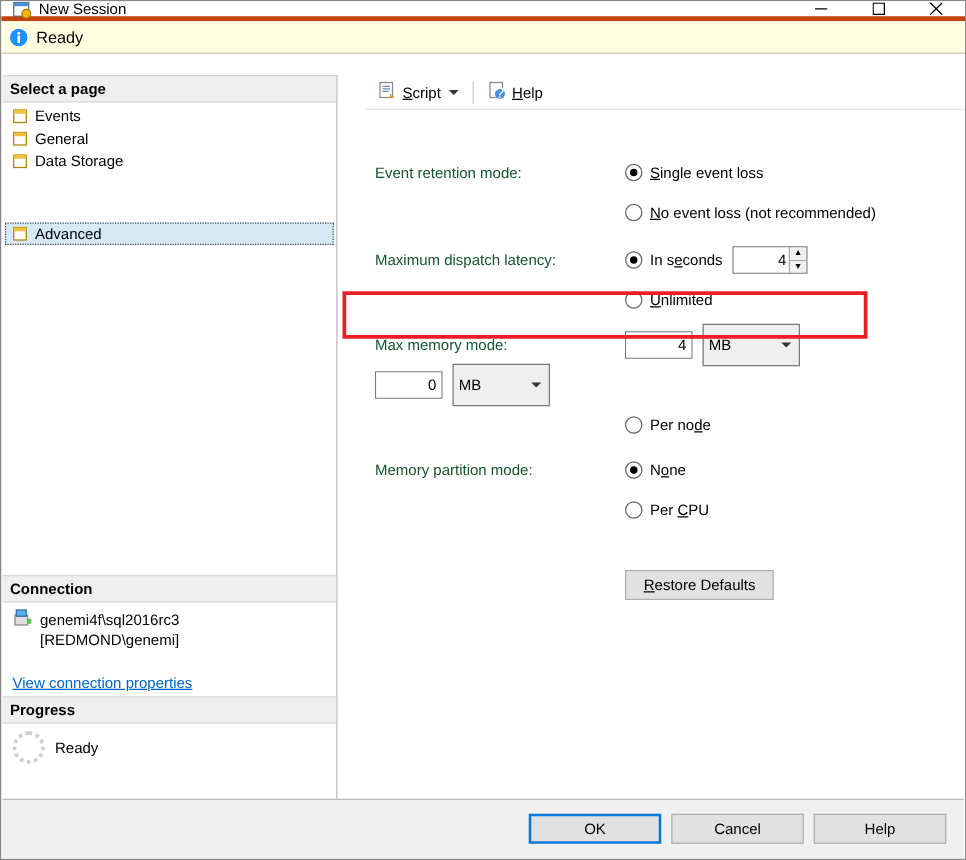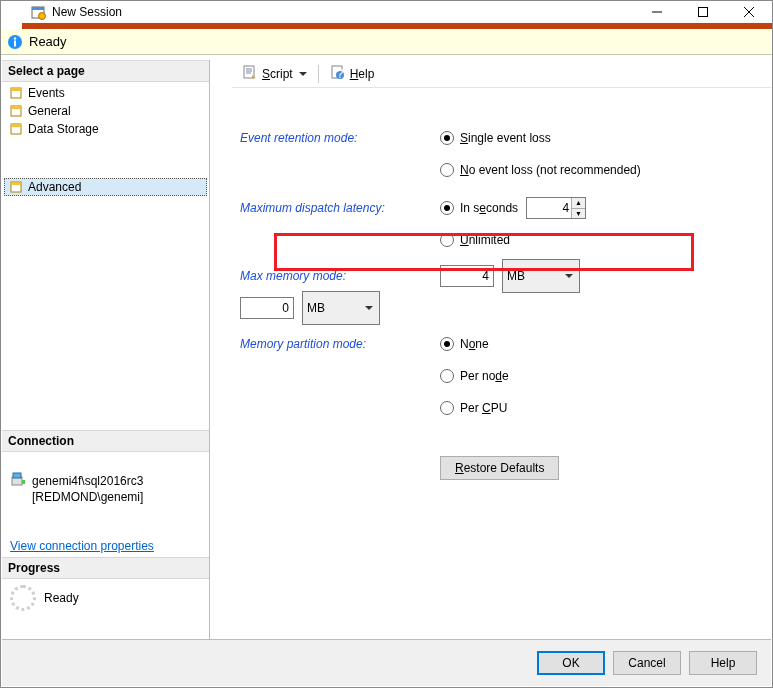--- a/index.html
+++ b/index.html
@@ -1,72 +1,72 @@
 <!DOCTYPE html>
 <html><head>
 <meta charset="utf-8">
 <style>
 * { box-sizing: border-box; margin: 0; padding: 0; font-family: "Segoe UI", Tahoma, sans-serif; font-size: 12px; }
 body { background: #fff; border: 1px solid #888; width: 773px; height: 688px; position: relative; overflow: hidden; }
 
-.titlebar { height: 28px; background: #fff; display: flex; align-items: center; padding-left: 8px; border-bottom: 6px solid #c2410c; margin-left: 21px; }
+.titlebar { height: 16px; background: #fff; display: flex; align-items: center; padding-left: 8px; border-bottom: 4px solid #c2410c; }
 .titlebar .app-icon svg { display: block; }
 .titlebar .title { margin-left: 6px; color: #000; font-size: 12px; flex: 1; }
 .titlebar .winbtns { display: flex; height: 100%; }
 .titlebar .winbtn { width: 46px; height: 100%; display: flex; align-items: center; justify-content: center; color: #222; }
 
 .statusbar { height: 26px; background: #FFFFE1; display: flex; align-items: center; padding-left: 6px; border-bottom: 1px solid #c8c8b0; }
 .statusbar .info-icon svg { display: block; }
 .statusbar .status-text { margin-left: 6px; color: #000; font-size: 13px; }
 
 .workspace { position: absolute; top: 59px; left: 1px; right: 1px; bottom: 48px; display: flex; }
-.left { width: 208px; border-right: 1px solid #bbb; display: flex; flex-direction: column; }
+.left { width: 268px; border-right: 1px solid #bbb; display: flex; flex-direction: column; }
 .right { flex: 1; position: relative; }
 
 .section-hdr { background: #EFEFEF; border-top: 1px solid #d8d8d8; border-bottom: 1px solid #d8d8d8; padding: 3px 6px; font-weight: bold; color: #000; }
 .page-list { padding: 2px 2px 6px 2px; }
 .page-item { display: flex; align-items: center; padding: 1px 4px; height: 18px; gap: 4px; color: #000; }
 .page-item .icon { width: 16px; display: flex; justify-content: center; }
 .page-item.selected { background: #d6e9f7; border: 1px dotted #555; padding: 0 3px; margin-top: 40px; }
-.conn-body { padding: 19px 8px; }
+.conn-body { padding: 4px 8px; }
 .conn-body .conn-line { display: flex; align-items: center; gap: 6px; }
 .view-conn { display: block; padding: 16px 8px 4px 8px; color: #0066CC; text-decoration: underline; }
 .progress-body { padding: 6px 8px; display: flex; align-items: center; gap: 8px; }
 .spinner { width: 26px; height: 26px; border: 3px dotted #cfcfcf; border-radius: 50%; }
 .left-spacer { flex: 1; }
 
 .toolbar { height: 28px; border-bottom: 1px solid #e4e4e4; display: flex; align-items: center; padding-left: 6px; gap: 4px; margin-left: 22px; }
 .tbtn { display: flex; align-items: center; gap: 4px; padding: 2px 4px; }
 .dropdown-arrow { width: 0; height: 0; border-left: 4px solid transparent; border-right: 4px solid transparent; border-top: 4px solid #333; margin-left: 2px; }
 .tsep { width: 1px; height: 18px; background: #ccc; margin: 0 3px; }
 .under { text-decoration: underline; }
 
 .form { position: absolute; top: 50px; left: 0; right: 0; bottom: 0; padding-left: 30px; padding-top: 12px; }
 .row { display: flex; align-items: center; height: 32px; }
-.row .lbl { width: 200px; color: #1d4ed8; font-style: italic; }
+.row .lbl { width: 200px; color: #14532d; }
 .col2 { display: flex; align-items: center; gap: 8px; }
 .radio { display: flex; align-items: center; gap: 6px; }
 .radio .r { width: 14px; height: 14px; border: 1px solid #666; border-radius: 50%; display: flex; align-items: center; justify-content: center; background: #fff; }
 .radio .r .dot { width: 6px; height: 6px; background: #000; border-radius: 50%; }
 .numbox { width: 60px; height: 22px; border: 1px solid #7a7a7a; display: flex; }
 .numbox input { width: 44px; border: 0; text-align: right; padding-right: 2px; font-size: 12px; outline: none; }
 .numbox .spin { width: 15px; display: flex; flex-direction: column; border-left: 1px solid #aaa; }
 .numbox .spin div { flex: 1; display: flex; align-items: center; justify-content: center; font-size: 7px; background: #f0f0f0; }
 .numbox .spin div:first-child { border-bottom: 1px solid #aaa; }
 .numbox2 { width: 54px; height: 22px; border: 1px solid #7a7a7a; display: flex; }
 .numbox2 input { width: 100%; border: 0; text-align: right; padding-right: 4px; font-size: 12px; outline: none; }
 .dropdown { width: 78px; height: 34px; border: 1px solid #7a7a7a; background: #efefef; display: flex; align-items: center; padding-left: 4px; position: relative; }
 .dropdown .arrow { position: absolute; right: 6px; width: 0; height: 0; border-left: 4px solid transparent; border-right: 4px solid transparent; border-top: 4px solid #333; }
 
 .highlight-box { position: absolute; top: 232px; left: 273px; width: 420px; height: 38px; border: 3px solid #ee1c25; pointer-events: none; z-index: 10; }
 
 .btn { height: 24px; border: 1px solid #adadad; background: #e1e1e1; padding: 0 14px; display: inline-flex; align-items: center; justify-content: center; }
 
 .footer { position: absolute; left: 1px; right: 1px; bottom: 1px; height: 47px; border-top: 1px solid #bbb; display: flex; align-items: center; justify-content: flex-end; padding-right: 14px; gap: 8px; background: #f0f0f0; }
-.footer .btn { width: 68px; justify-content: center; }
+.footer .btn { width: 106px; justify-content: center; }
 .footer .btn.primary { border: 2px solid #0078d7; background: #e1e1e1; }
 
 </style>
 </head>
 <body>
 
 <div class="titlebar">
   <span class="app-icon">
     <svg width="16" height="16">
         <rect x="2" y="3" width="12" height="11" fill="#fff" stroke="#666"></rect>
@@ -262,45 +262,45 @@
           <div class="numbox2">
               <input value="0" style="">
             </div>
           <div class="dropdown">
               <span>MB</span>
               <span class="arrow"></span>
             </div>
         </div>
       </div>
 
+      <div class="row">
+          <div class="lbl"></div>
+          <div class="col2">
+            <label class="radio">
+              <span class="r"></span>
+              <span>Per no<span class="under">d</span>e</span>
+            </label>
+          </div>
+        </div>
       <div class="row" style="margin-top:4px;">
         <div class="lbl">Memory partition mode:</div>
         <div class="col2">
             <label class="radio">
               <span class="r">
                 <span class="dot"></span>
               </span>
               <span>N<span class="under">o</span>ne</span>
             </label>
           </div>
       </div>
       <div class="row">
           <div class="lbl"></div>
           <div class="col2">
             <label class="radio">
               <span class="r"></span>
-              <span>Per no<span class="under">d</span>e</span>
-            </label>
-          </div>
-        </div>
-      <div class="row">
-          <div class="lbl"></div>
-          <div class="col2">
-            <label class="radio">
-              <span class="r"></span>
               <span>Per <span class="under">C</span>PU</span>
             </label>
           </div>
         </div>
 
       <div class="row" style="margin-top:28px;">
           <div class="lbl"></div>
           <div class="col2">
         <div class="btn"><span class="under">R</span>estore Defaults</div>
       </div>

